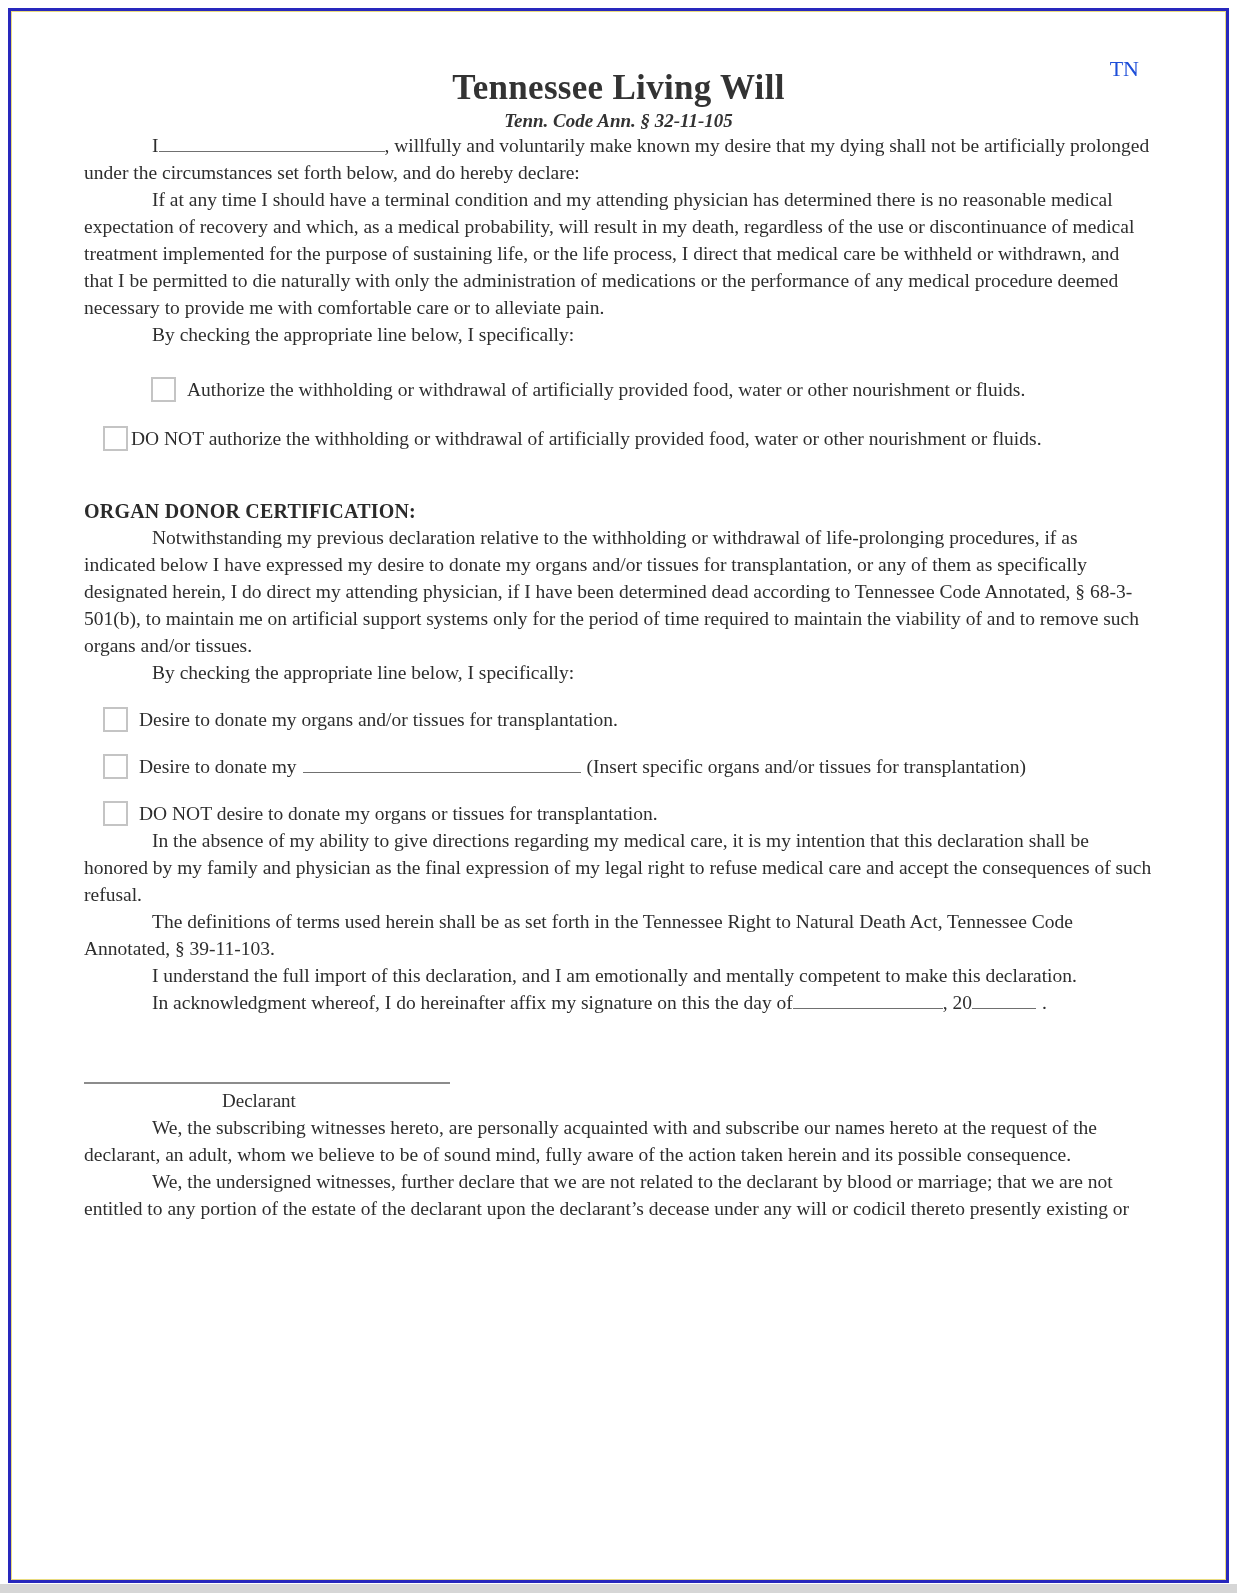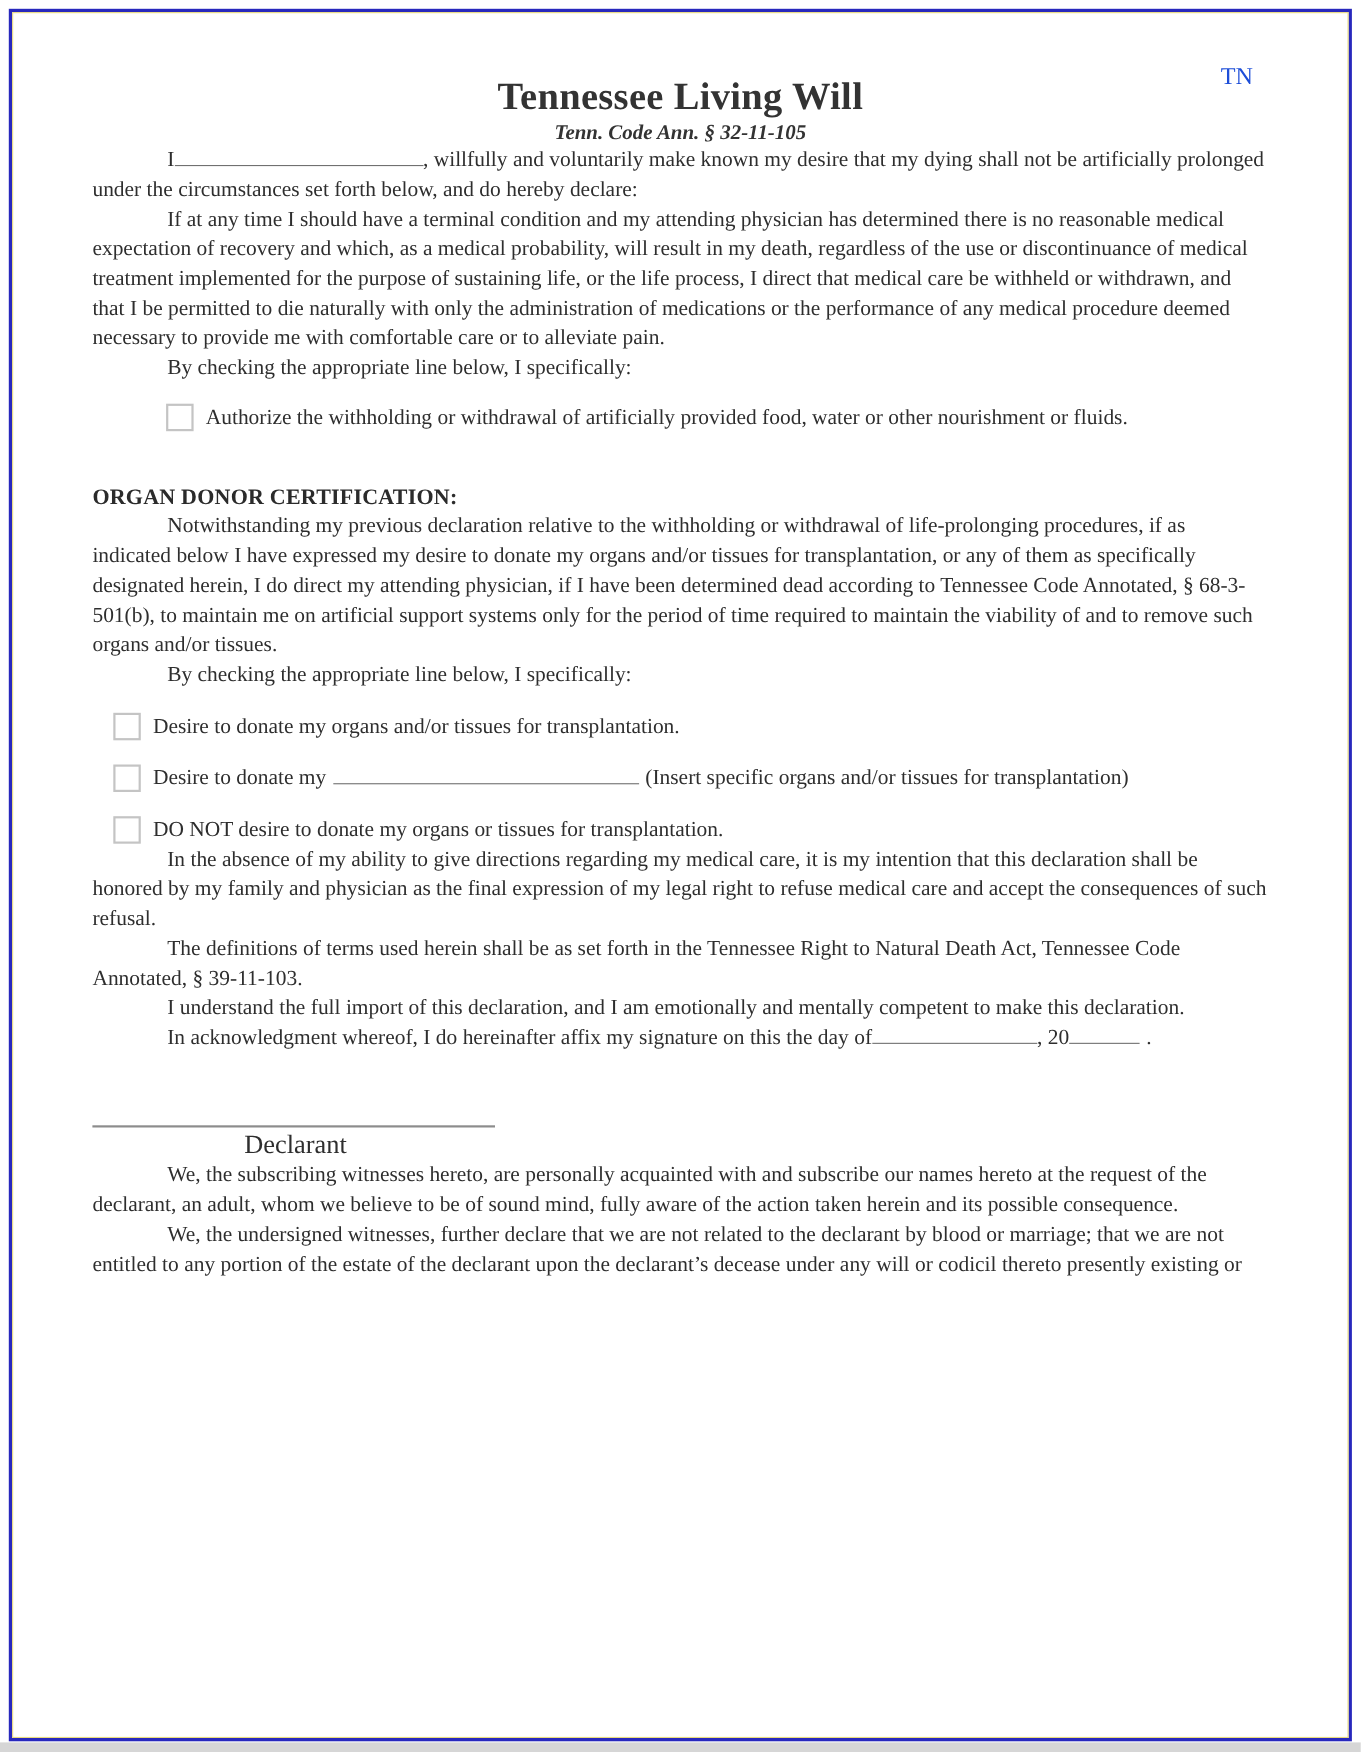--- a/index.html
+++ b/index.html
@@ -60,28 +60,28 @@
   .checkbox {
     width:21px; height:21px; flex:none;
     border:2px solid #c4c4c4; background:#ffffff; margin-top:1px;
   }
   .opt-label { margin-left:11px; font-size:19.5px; line-height:27px; }
   .tight .opt-label { margin-left:3px; }
   .sig-line {
     width:366px; height:0; border-bottom:2px solid #8c8c8c;
   }
   .sig-caption {
-    font-size:24px; line-height:27px; margin-left:138px; margin-top:3px;
+    font-size:19px; line-height:27px; margin-left:138px; margin-top:3px;
   }
   
   .mt-intro   { margin-top:56px; }
   .mt-para2   { margin-top:27px; }
   .mt-h1      { margin-top:38px; }
   .mt-instr1  { margin-top:24px; }
-  .mt-cb1     { margin-top:18px;padding-left:48px; }
+  .mt-cb1     { margin-top:28px;padding-left:48px; }
   .mt-cb2     { margin-top:22px; }
   .mt-h2      { margin-top:46px; }
   .mt-organp  { margin-top:22px; }
   .mt-instr2  { margin-top:14px; }
   .mt-ocb     { margin-top:20px; }
   .mt-absence { margin-top:24px;font-family:Liberation Serif, serif; }
   .mt-defs    { margin-top:20px; }
   .mt-comp    { margin-top:20px; }
   .mt-ack     { margin-top:22px; }
   .mt-sig     { margin-top:66px; }
@@ -107,20 +107,24 @@
       <p class="para indent mt-para2">If at any time I should have a terminal condition and my attending physician has determined there is no reasonable medical expectation of recovery and which, as a medical probability, will result in my death, regardless of the use or discontinuance of medical treatment implemented for the purpose of sustaining life, or the life process, I direct that medical care be withheld or withdrawn, and that I be permitted to die naturally with only the administration of medications or the performance of any medical procedure deemed necessary to provide me with comfortable care or to alleviate pain.</p>
 
 
       <p class="para indent mt-instr1">By checking the appropriate line below, I specifically:</p>
 
       <div class="opt-row mt-cb1">
         <span class="checkbox"></span>
         <span class="opt-label">Authorize the withholding or withdrawal of artificially provided food, water or other nourishment or fluids.</span>
       </div>
 
+      <div class="opt-row tight mt-cb2">
+        <span class="checkbox"></span>
+        <span class="opt-label">DO NOT authorize the withholding or withdrawal of artificially provided food, water or other nourishment or fluids.</span>
+      </div>
 
       <h2 class="section-heading mt-h2">ORGAN DONOR CERTIFICATION:</h2>
 
       <p class="para indent mt-organp">Notwithstanding my previous declaration relative to the withholding or withdrawal of life-prolonging procedures, if as indicated below I have expressed my desire to donate my organs and/or tissues for transplantation, or any of them as specifically designated herein, I do direct my attending physician, if I have been determined dead according to Tennessee Code Annotated, § 68-3-501(b), to maintain me on artificial support systems only for the period of time required to maintain the viability of and to remove such organs and/or tissues.</p>
 
       <p class="para indent mt-instr2">By checking the appropriate line below, I specifically:</p>
 
       <div class="opt-row mt-ocb">
         <span class="checkbox"></span>
         <span class="opt-label">Desire to donate my organs and/or tissues for transplantation.</span>

